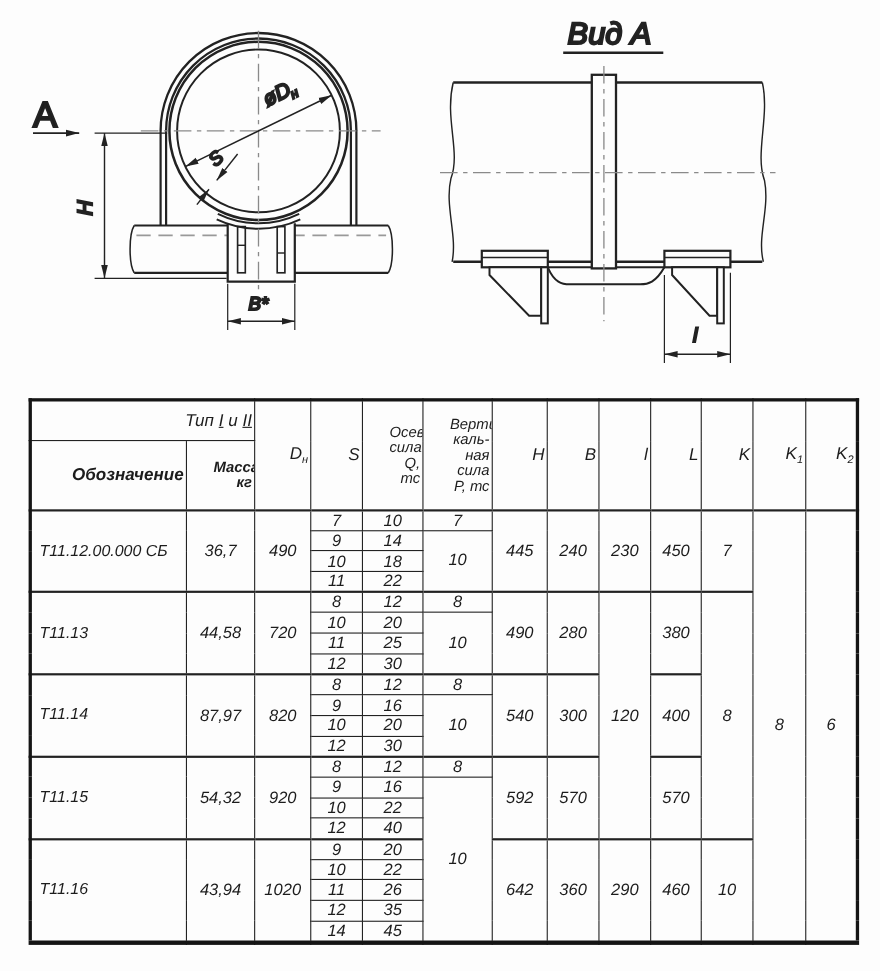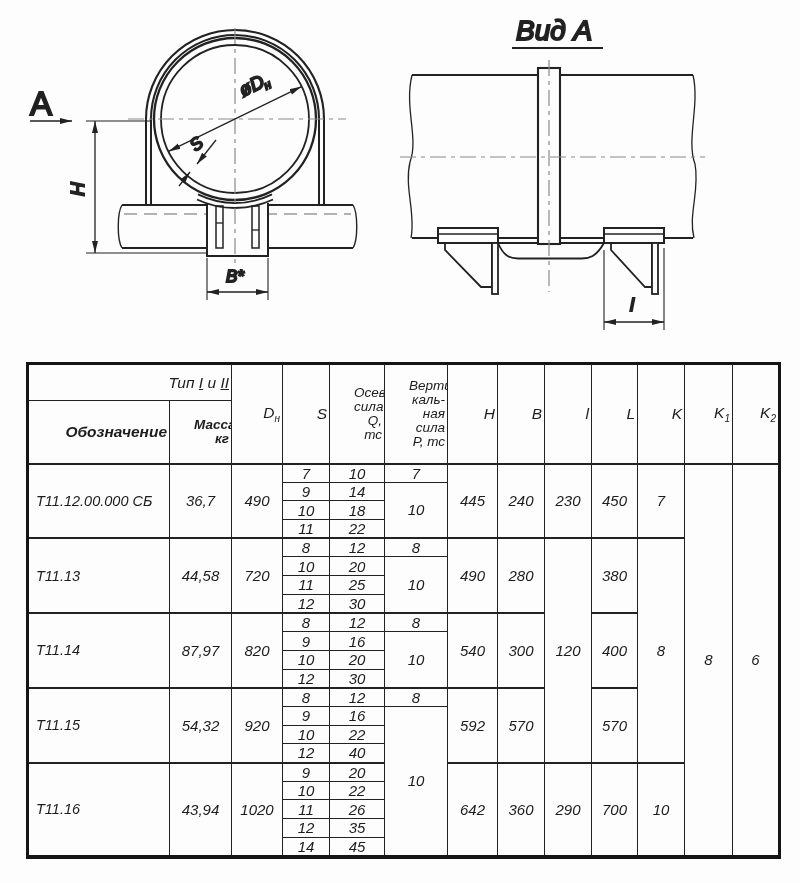--- a/index.html
+++ b/index.html
@@ -312,21 +312,21 @@
         </tr>
         <tr class="gs">
           <td rowspan="5" class="des">Т11.16</td>
           <td rowspan="5">43,94</td>
           <td rowspan="5">1020</td>
           <td>9</td>
           <td>20</td>
           <td rowspan="5">642</td>
           <td rowspan="5">360</td>
           <td rowspan="5">290</td>
-          <td rowspan="5">700</td>
+          <td rowspan="5">460</td>
           <td rowspan="5">10</td>
         </tr>
         <tr>
           <td>10</td>
           <td>22</td>
         </tr>
         <tr>
           <td>11</td>
           <td>26</td>
         </tr>

